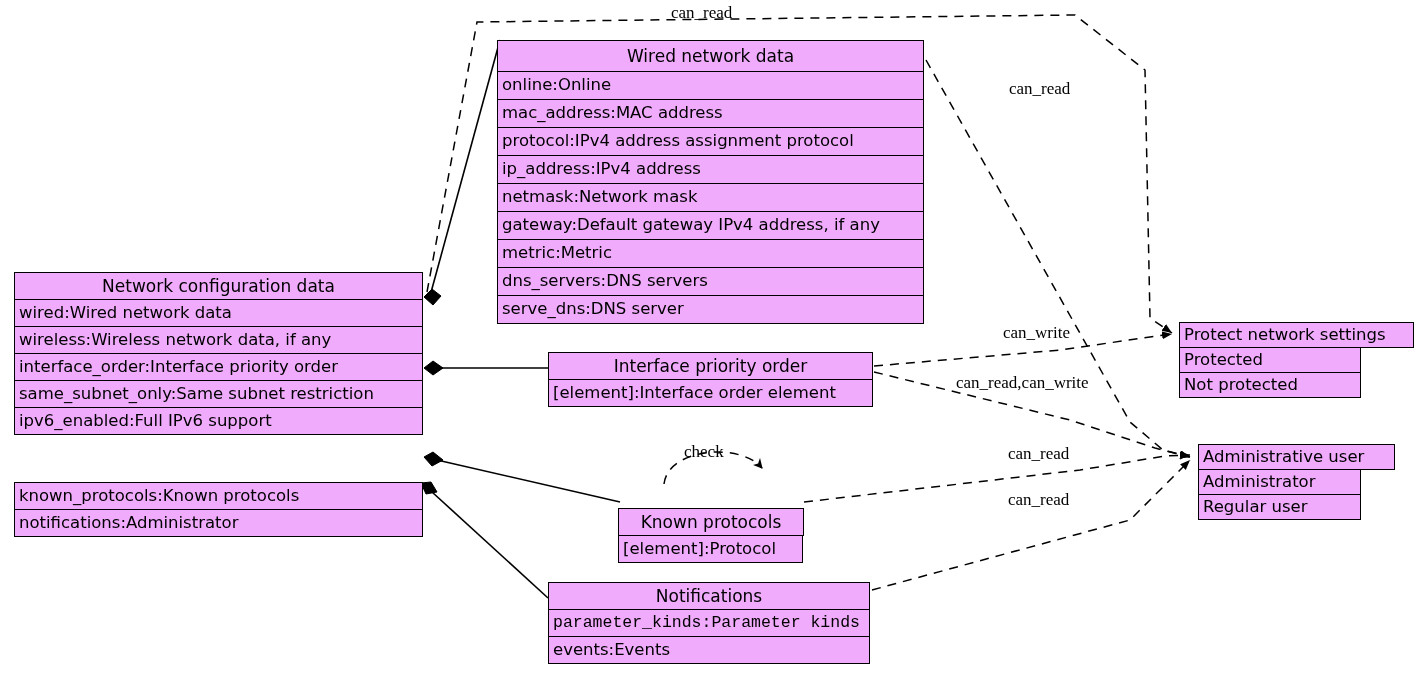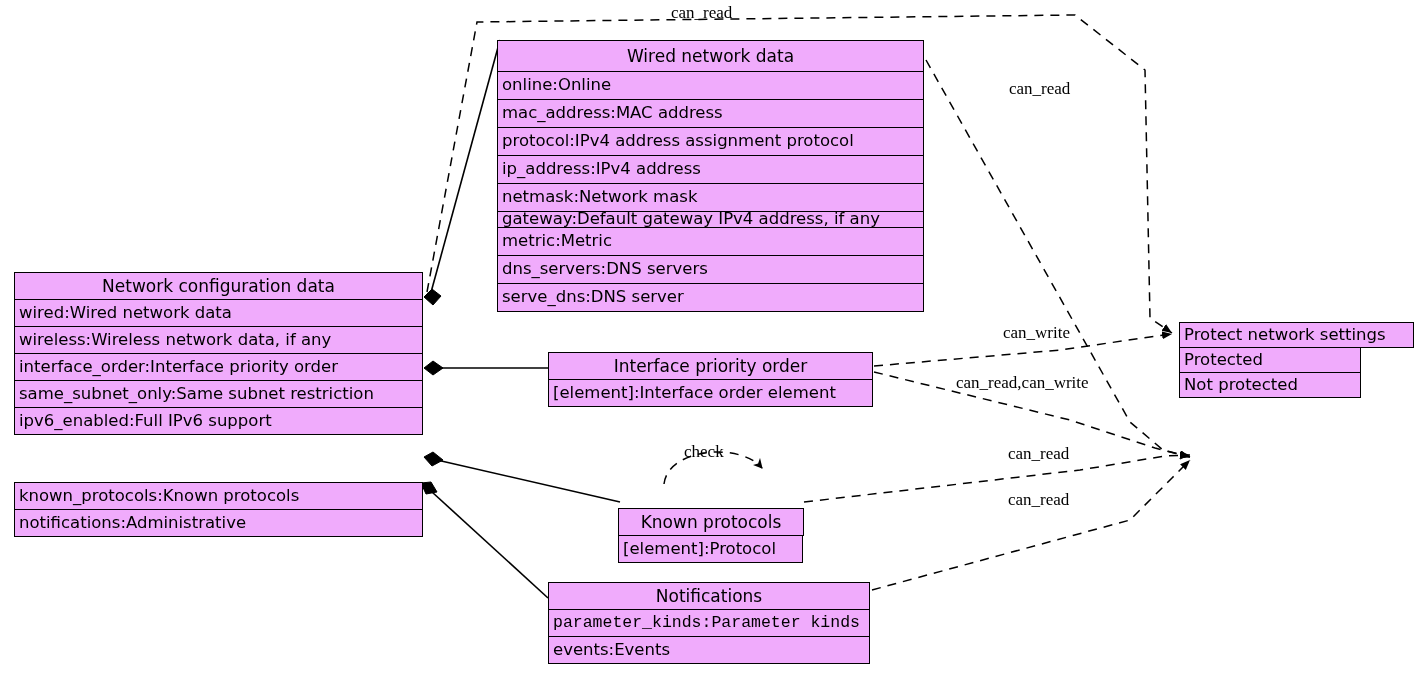--- a/index.html
+++ b/index.html
@@ -123,31 +123,31 @@
   </svg>
 
   <div class="klass" style="left:14px; top:272px; width:409px;">
     <div class="krow khead" style="height:28px;">Network configuration data</div>
     <div class="krow kattr" style="height:28px;">wired:Wired network data</div>
     <div class="krow kattr" style="height:28px;">wireless:Wireless network data, if any</div>
     <div class="krow kattr" style="height:28px;">interface_order:Interface priority order</div>
     <div class="krow kattr" style="height:28px;">same_subnet_only:Same subnet restriction</div>
     <div class="krow kattr" style="height:28px;">ipv6_enabled:Full IPv6 support</div>
     <div class="krow kattr" style="height:28px;margin-top:47px;">known_protocols:Known protocols</div>
-    <div class="krow kattr" style="height:28px;">notifications:Administrative</div>
+    <div class="krow kattr" style="height:28px;">notifications:Administrator</div>
   </div>
 
   <div class="klass" style="left:497px; top:40px; width:427px;">
     <div class="krow khead" style="height:32px;">Wired network data</div>
     <div class="krow kattr" style="height:29px;">online:Online</div>
     <div class="krow kattr" style="height:29px;">mac_address:MAC address</div>
     <div class="krow kattr" style="height:29px;">protocol:IPv4 address assignment protocol</div>
     <div class="krow kattr" style="height:29px;">ip_address:IPv4 address</div>
     <div class="krow kattr" style="height:29px;">netmask:Network mask</div>
-    <div class="krow kattr" style="height:17px;">gateway:Default gateway IPv4 address, if any</div>
+    <div class="krow kattr" style="height:29px;">gateway:Default gateway IPv4 address, if any</div>
     <div class="krow kattr" style="height:29px;">metric:Metric</div>
     <div class="krow kattr" style="height:29px;">dns_servers:DNS servers</div>
     <div class="krow kattr" style="height:29px;">serve_dns:DNS server</div>
   </div>
 
   <div class="klass" style="left:548px; top:352px; width:325px;">
     <div class="krow khead" style="height:28px;">Interface priority order</div>
     <div class="krow kattr" style="height:28px;">[element]:Interface order element</div>
   </div>
 
@@ -161,20 +161,25 @@
     <div class="krow kattr" style="height:28px;font-family:Liberation Mono, monospace;">parameter_kinds:Parameter kinds</div>
     <div class="krow kattr" style="height:28px;">events:Events</div>
   </div>
 
   <div class="klass" style="left:1179px; top:322px; width:235px;">
     <div class="krow kattr" style="height:26px;">Protect network settings</div>
     <div class="krow kattr" style="height:26px; width:182px;">Protected</div>
     <div class="krow kattr" style="height:26px; width:182px;">Not protected</div>
   </div>
 
+  <div class="klass" style="left:1198px; top:444px; width:197px;">
+    <div class="krow kattr" style="height:26px;">Administrative user</div>
+    <div class="krow kattr" style="height:26px; width:163px;">Administrator</div>
+    <div class="krow kattr" style="height:26px; width:163px;">Regular user</div>
+  </div>
 
   <div class="edge-label" style="left:671px; top:4px;">can_read</div>
 
   <div class="edge-label" style="left:1009px; top:80px;">can_read</div>
 
   <div class="edge-label" style="left:1003px; top:324px;">can_write</div>
 
   <div class="edge-label" style="left:956px; top:374px;">can_read,can_write</div>
 
   <div class="edge-label" style="left:684px; top:443px;">check</div>

